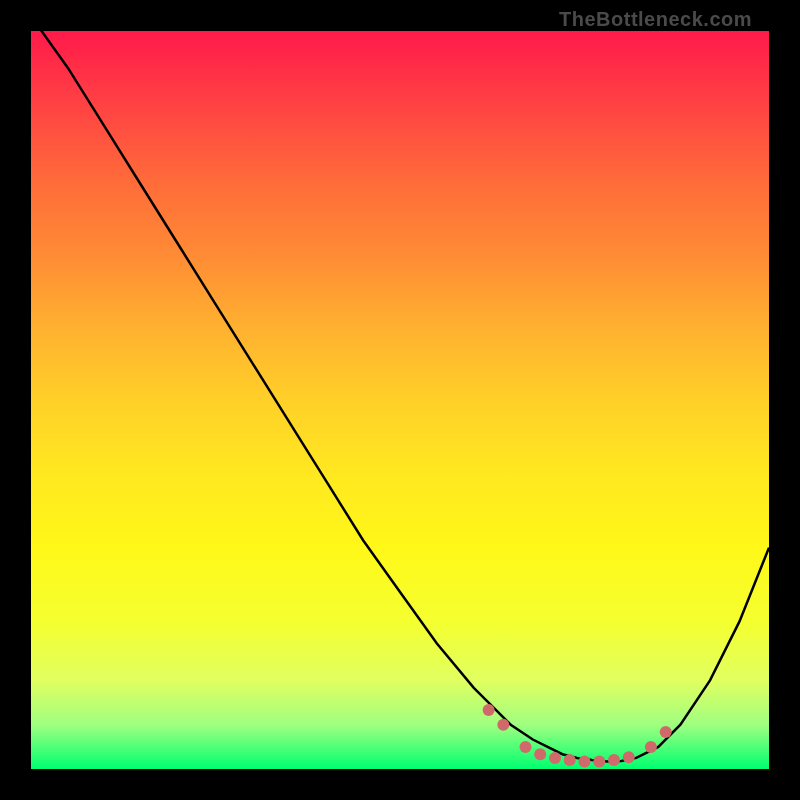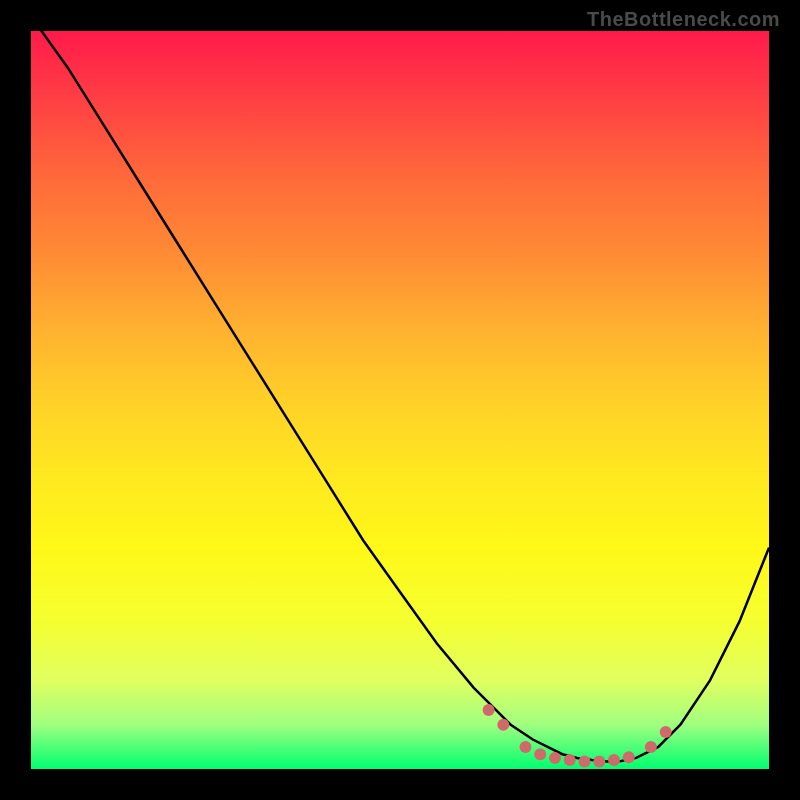--- a/index.html
+++ b/index.html
@@ -21,21 +21,21 @@
       #ffe820 60%,
       #fff818 70%,
       #f5ff30 80%,
       #e0ff60 88%,
       #a0ff80 94%,
       #00ff70 100%);
   }
   .watermark {
     position: absolute;
     top: 8px;
-    right: 20px;
+    right: 48px;
     font-family: Arial, sans-serif;
     font-size: 20px;
     font-weight: bold;
     color: #4a4a4a;
     letter-spacing: 0.5px;
   }
   svg.curve { position: absolute; left: 31px; top: 31px; width: 738px; height: 738px; }
   .dot { fill: #d06a6a; }
 </style>
 </head>

